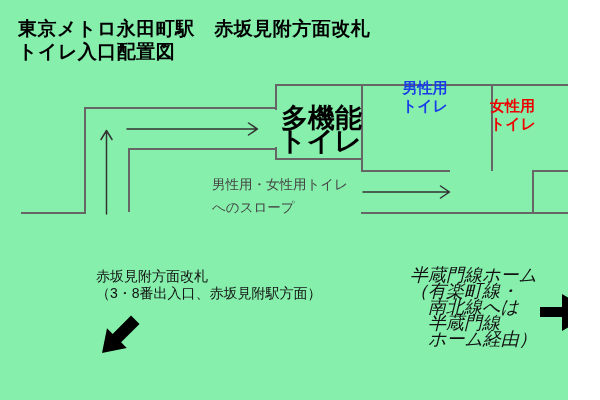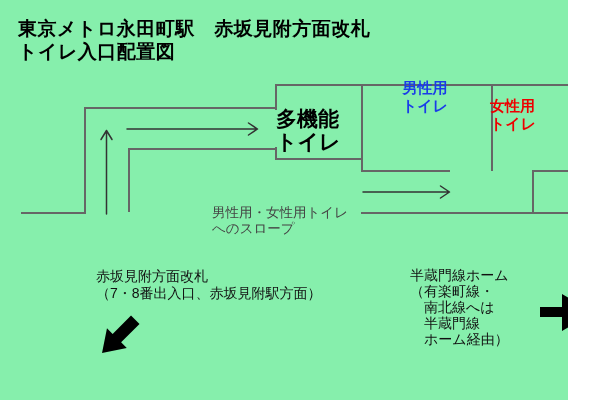--- a/index.html
+++ b/index.html
@@ -6,26 +6,26 @@
   .stage{
     position:relative;width:568px;height:400px;background:#86efac;overflow:hidden;
     font-family:"Liberation Sans","DejaVu Sans",sans-serif;color:#000;
   }
   .plan{position:absolute;left:0;top:0;}
   .lbl{position:absolute;white-space:pre-line;}
   .title{
     left:18px;top:17px;font-size:19px;font-weight:bold;line-height:23px;letter-spacing:0.5px;color:#000;
   }
   .slope1{left:87px;top:109px;font-size:14.5px;font-weight:bold;color:#111;line-height:17px;}
-  .multi{left:276px;top:107px;width:86px;text-align:left;font-size:21px;font-weight:bold;line-height:23px;color:#000;}
+  .multi{left:276px;top:107px;width:86px;text-align:right;font-size:27px;font-weight:bold;line-height:23px;color:#000;}
   .men{left:364px;top:79px;width:122px;text-align:center;font-size:15px;font-weight:bold;line-height:18px;color:var(--men_text,#1a3ce8);}
   .women{left:490px;top:97px;width:96px;text-align:left;font-size:15px;font-weight:bold;line-height:18px;color:var(--women_text,#ee0000);}
-  .slope2{left:212px;top:173px;font-size:13.5px;line-height:16px;color:#444;margin-top:32px;}
+  .slope2{left:212px;top:173px;font-size:13.5px;line-height:23px;color:#444;}
   .gate{left:96px;top:268px;font-size:14px;line-height:17px;color:#111;}
-  .platform{left:410px;top:267px;font-size:14px;line-height:16px;color:#111;}
+  .platform{left:410px;top:267px;font-size:18px;line-height:16px;color:#111;font-style:italic;}
 </style>
 </head>
 <body>
 
 <div class="stage">
 
   <div class="lbl title">東京メトロ永田町駅　赤坂見附方面改札
 トイレ入口配置図</div>
 
   <svg class="plan" width="600" height="400" viewBox="0 0 600 400" aria-hidden="true">
@@ -55,20 +55,20 @@
   <div class="lbl multi">多機能
 トイレ</div>
   <div class="lbl men">男性用
 トイレ</div>
   <div class="lbl women">女性用
 トイレ</div>
   <div class="lbl slope2">男性用・女性用トイレ
 へのスロープ</div>
 
   <div class="lbl gate">赤坂見附方面改札
-（7・8番出入口、赤坂見附駅方面）</div>
+（3・8番出入口、赤坂見附駅方面）</div>
   <div class="lbl platform">半蔵門線ホーム
 （有楽町線・
 　南北線へは
 　半蔵門線
 　ホーム経由）</div>
 
 </div>
 
 </body></html>

